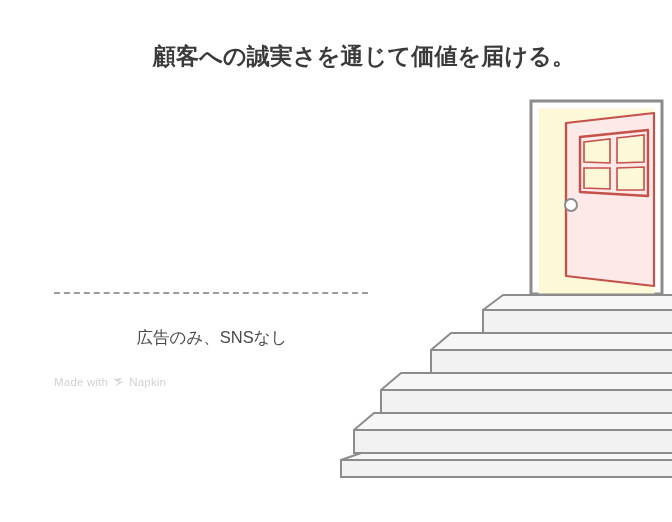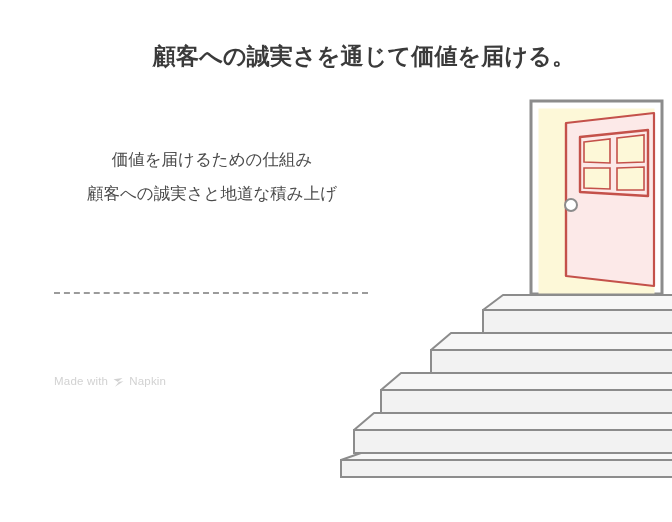--- a/index.html
+++ b/index.html
@@ -67,49 +67,46 @@
     left: 300px;
     top: 88px;
     width: 372px;
     height: 400px;
   }
   .watermark {
     position: absolute;
     left: 26px;
     bottom: 22px;
     display: flex;
-    align-items: flex-start;
+    align-items: center;
     gap: 4px;
     color: #d2d2d2;
     font-size: 11.5px;
     letter-spacing: 0.2px;
   }
   .watermark .wm-logo {
     display: inline-block;
     width: 13px;
     height: 13px;
     position: relative;
     top: 1px;
   }
 </style>
 </head>
 <body>
 
 <div id="slide">
 
   <div class="title">顧客への誠実さを通じて価値を届ける。</div>
 
-  <div class="text-col block-top">
-    <div class="line-1">価値を届けるための仕組み</div>
-    <div class="line-2">顧客への誠実さと地道な積み上げ</div>
-  </div>
 
   <div class="divider"></div>
 
   <div class="text-col block-bottom">
+    <div class="line-1">広告のみ、SNSなし</div>
   </div>
 
   <div class="art">
     <svg width="372" height="400" viewBox="0 0 372 400" xmlns="http://www.w3.org/2000/svg">
 
       <g>
 
         <rect x="203" y="13" width="131" height="193" fill="#ffffff" stroke="#8c8c8c" stroke-width="3"></rect>
 
         <rect x="211" y="21" width="115" height="184" fill="#fdf8d8" stroke="#fdf8d8" stroke-width="1"></rect>

